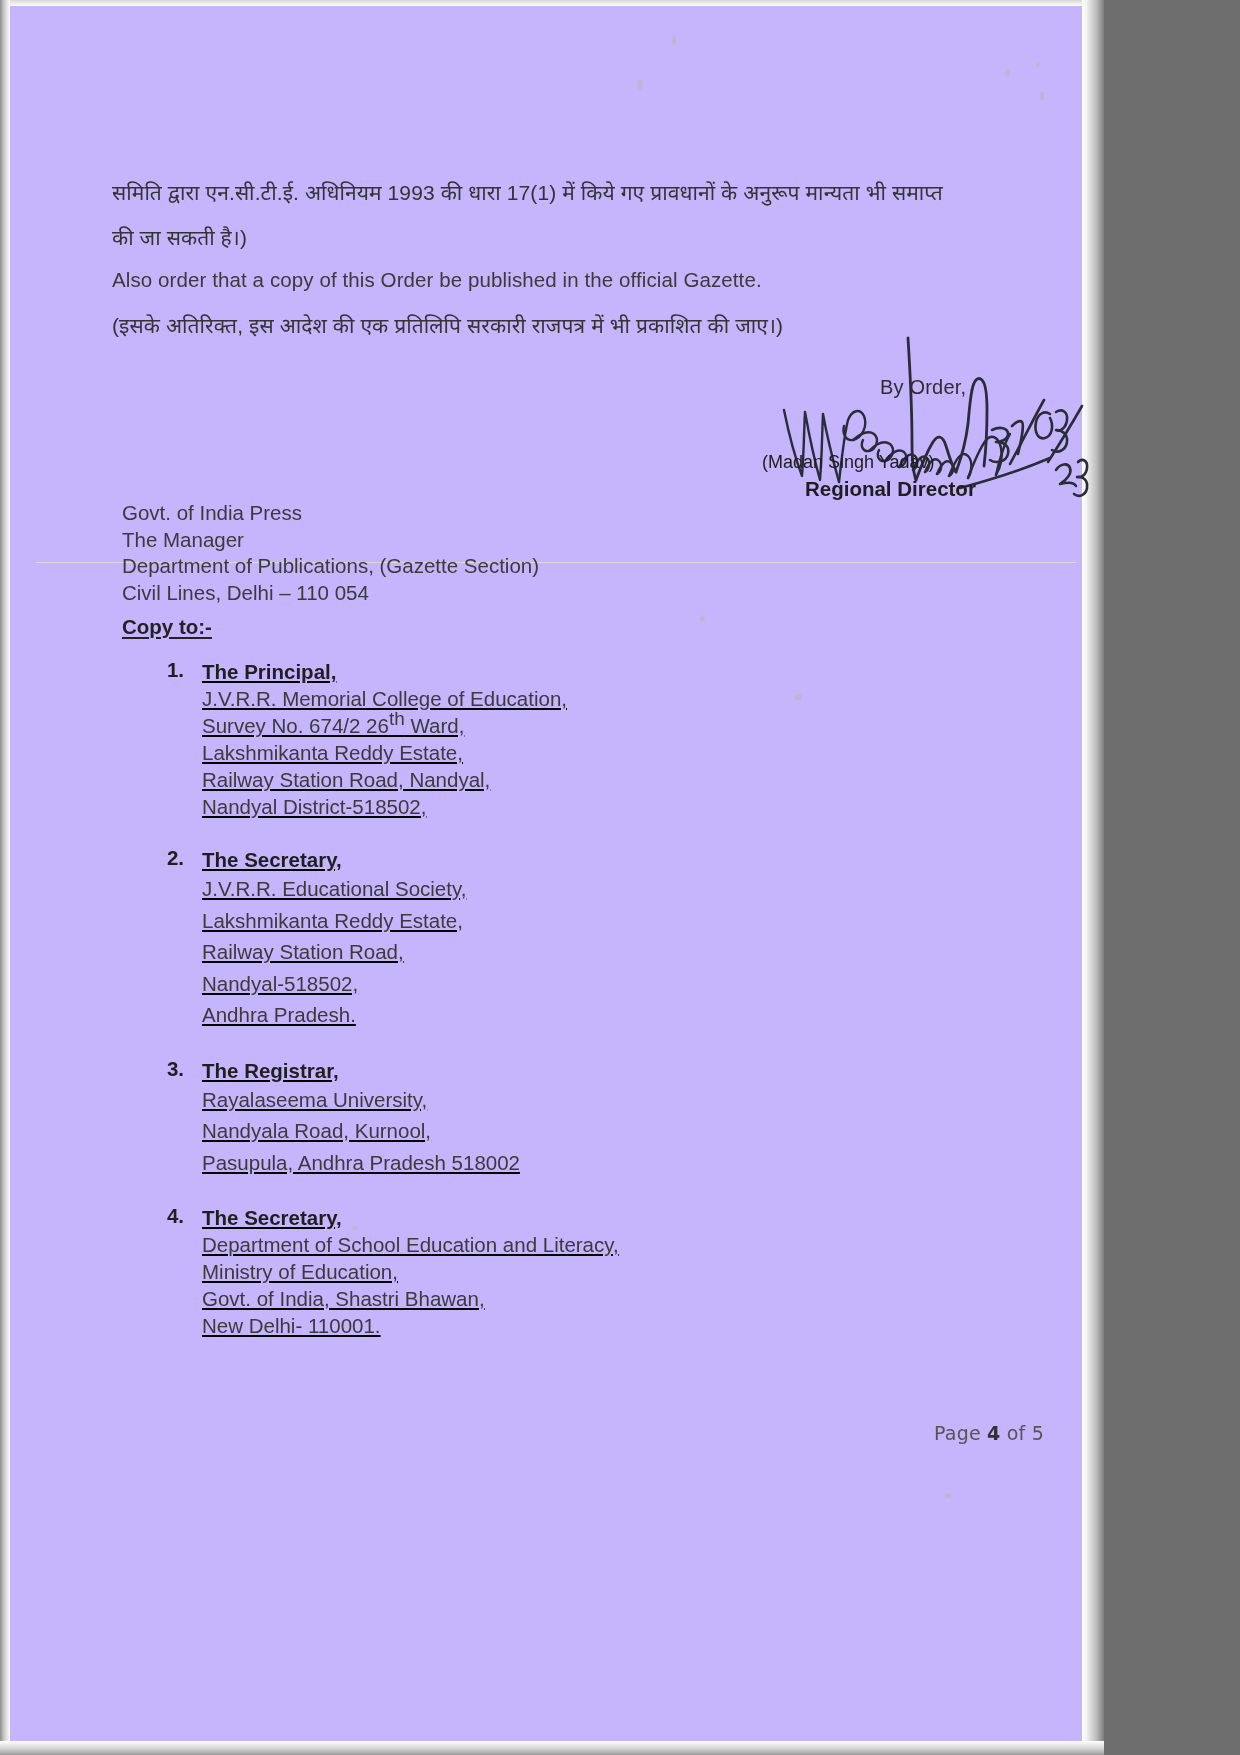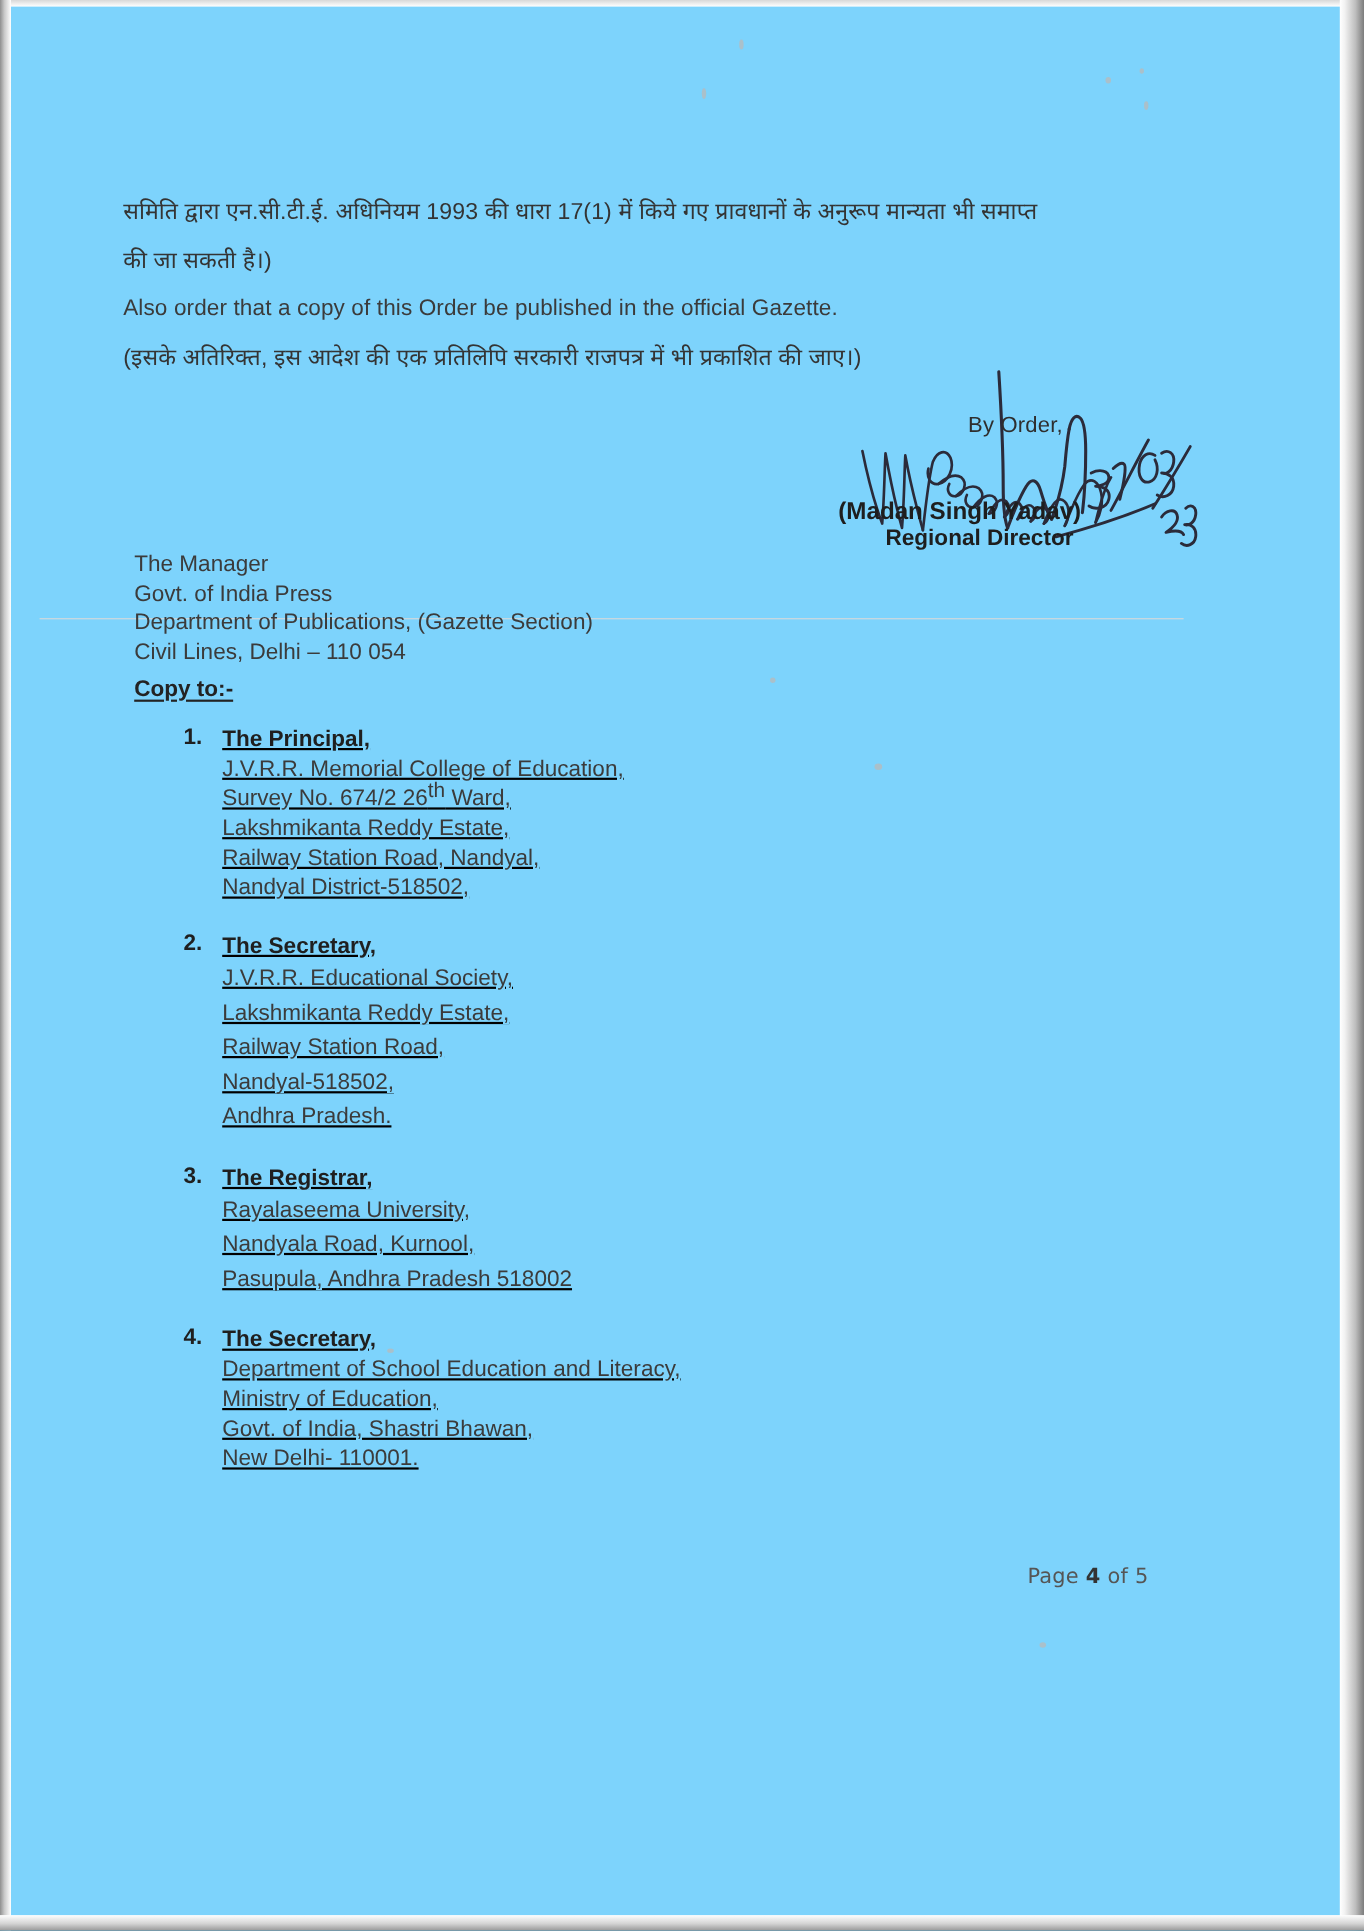--- a/index.html
+++ b/index.html
@@ -5,23 +5,23 @@
   html, body {
     margin: 0;
     padding: 0;
     background: #6e6e6e;
   }
   body {
     font-family: "Liberation Sans", sans-serif;
   }
   .page {
     position: relative;
-    width: 1240px;
+    width: 1104px;
     height: 1755px;
-    background: #7dd3fc;
+    background: #c4b5fd;
     overflow: hidden;
     box-sizing: border-box;
   }
   
   .scan-edge-left {
     position: absolute;
     left: 0; top: 0;
     width: 10px; height: 1755px;
     background: linear-gradient(to right, #8f8f8f 0%, #c9c9c9 40%, #ffffff 100%);
   }
@@ -82,22 +82,22 @@
   }
   .by-order {
     position: absolute;
     font-size: 20px;
     color: #2e2e2e;
     letter-spacing: .2px;
     margin-top: 10px;
   }
   .signer-name {
     position: absolute;
-    font-size: 22px;
-    font-weight: bold;
+    font-size: 18px;
+    font-weight: normal;
     color: #1e1e1e;
     white-space: nowrap;
   }
   .signer-title {
     position: absolute;
     font-size: 20.5px;
     font-weight: bold;
     color: #1e1e1e;
     white-space: nowrap;
   }
@@ -252,22 +252,22 @@
         </g>
       </svg>
 
       <div class="by-order" style="left:120px;top:36px;">By Order,</div>
     </div>
 
     <div class="signer-name" style="left:762px;top:452px;">(Madan Singh Yadav)</div>
     <div class="signer-title" style="left:805px;top:477px;">Regional Director</div>
 
     <div class="addr-block" style="left:122px;top:500px;">
+      <div>Govt. of India Press</div>
       <div>The Manager</div>
-      <div>Govt. of India Press</div>
       <div>Department of Publications, (Gazette Section)</div>
       <div>Civil Lines, Delhi – 110 054</div>
     </div>
 
     <div class="copyto" style="left:122px;top:615px;">Copy to:-</div>
 
     <div class="list" style="top:658px;">
 
       <div class="list-item">
         <div class="li-num">1.</div>

